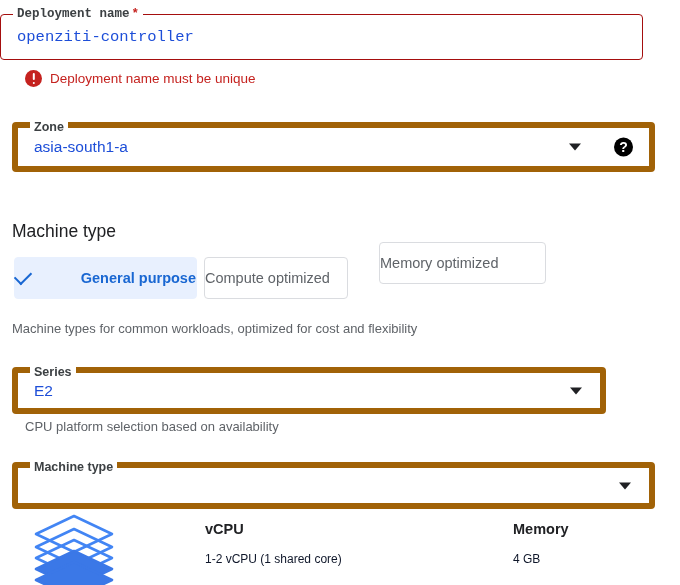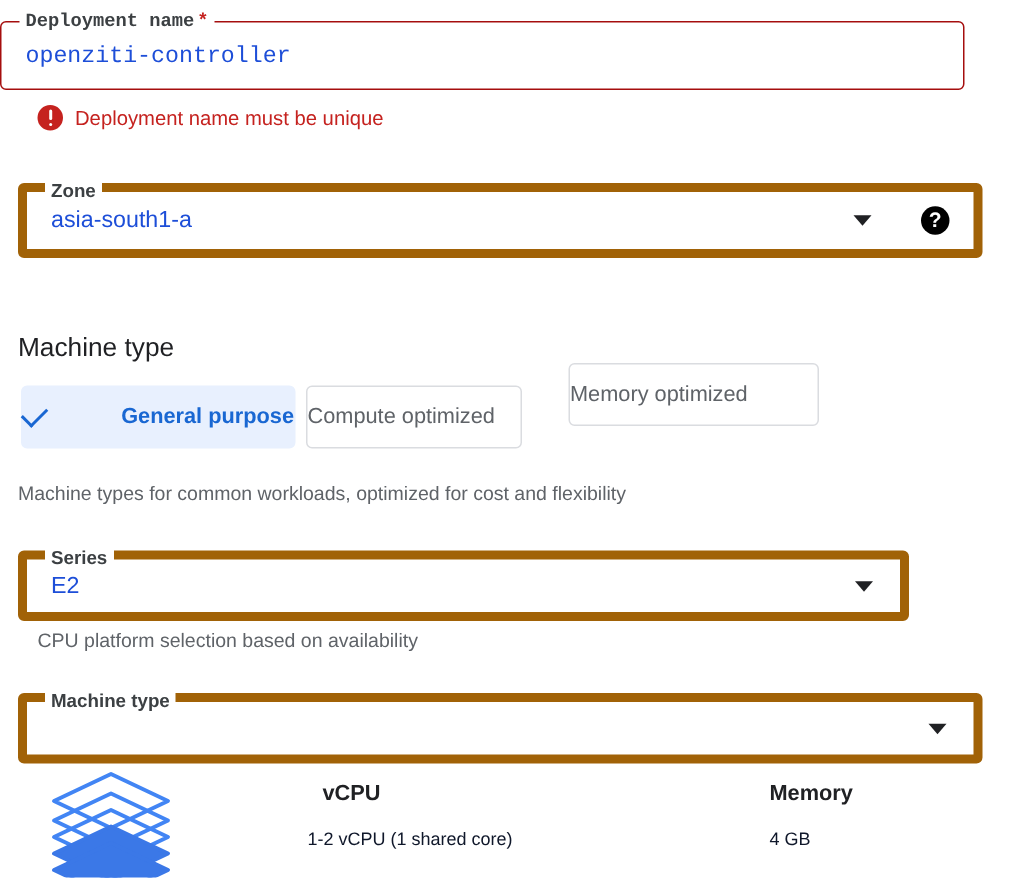--- a/index.html
+++ b/index.html
@@ -264,17 +264,17 @@
     <path d="M46 4 L84 22 L46 40 L8 22 Z" rx="4"></path>
     <path d="M46 17 L84 35 L46 53 L8 35 Z"></path>
     <path d="M46 28 L84 46 L46 64 L8 46 Z"></path>
   </g>
   <g fill="#3b78e7" stroke="#3b78e7" stroke-width="2.6" stroke-linejoin="round">
     <path d="M46 39 L84 57 L46 75 L8 57 Z"></path>
     <path d="M46 50 L84 68 L46 86 L8 68 Z"></path>
   </g>
 </svg>
 
-<div class="spec-head" style="left:215px; top:519px;">vCPU</div>
+<div class="spec-head" style="left:205px; top:519px;">vCPU</div>
 <div class="spec-val" style="left:205px; top:549px;">1-2 vCPU (1 shared core)</div>
 
 <div class="spec-head" style="left:513px; top:519px;">Memory</div>
 <div class="spec-val" style="left:513px; top:549px;">4 GB</div>
 
 </body></html>

